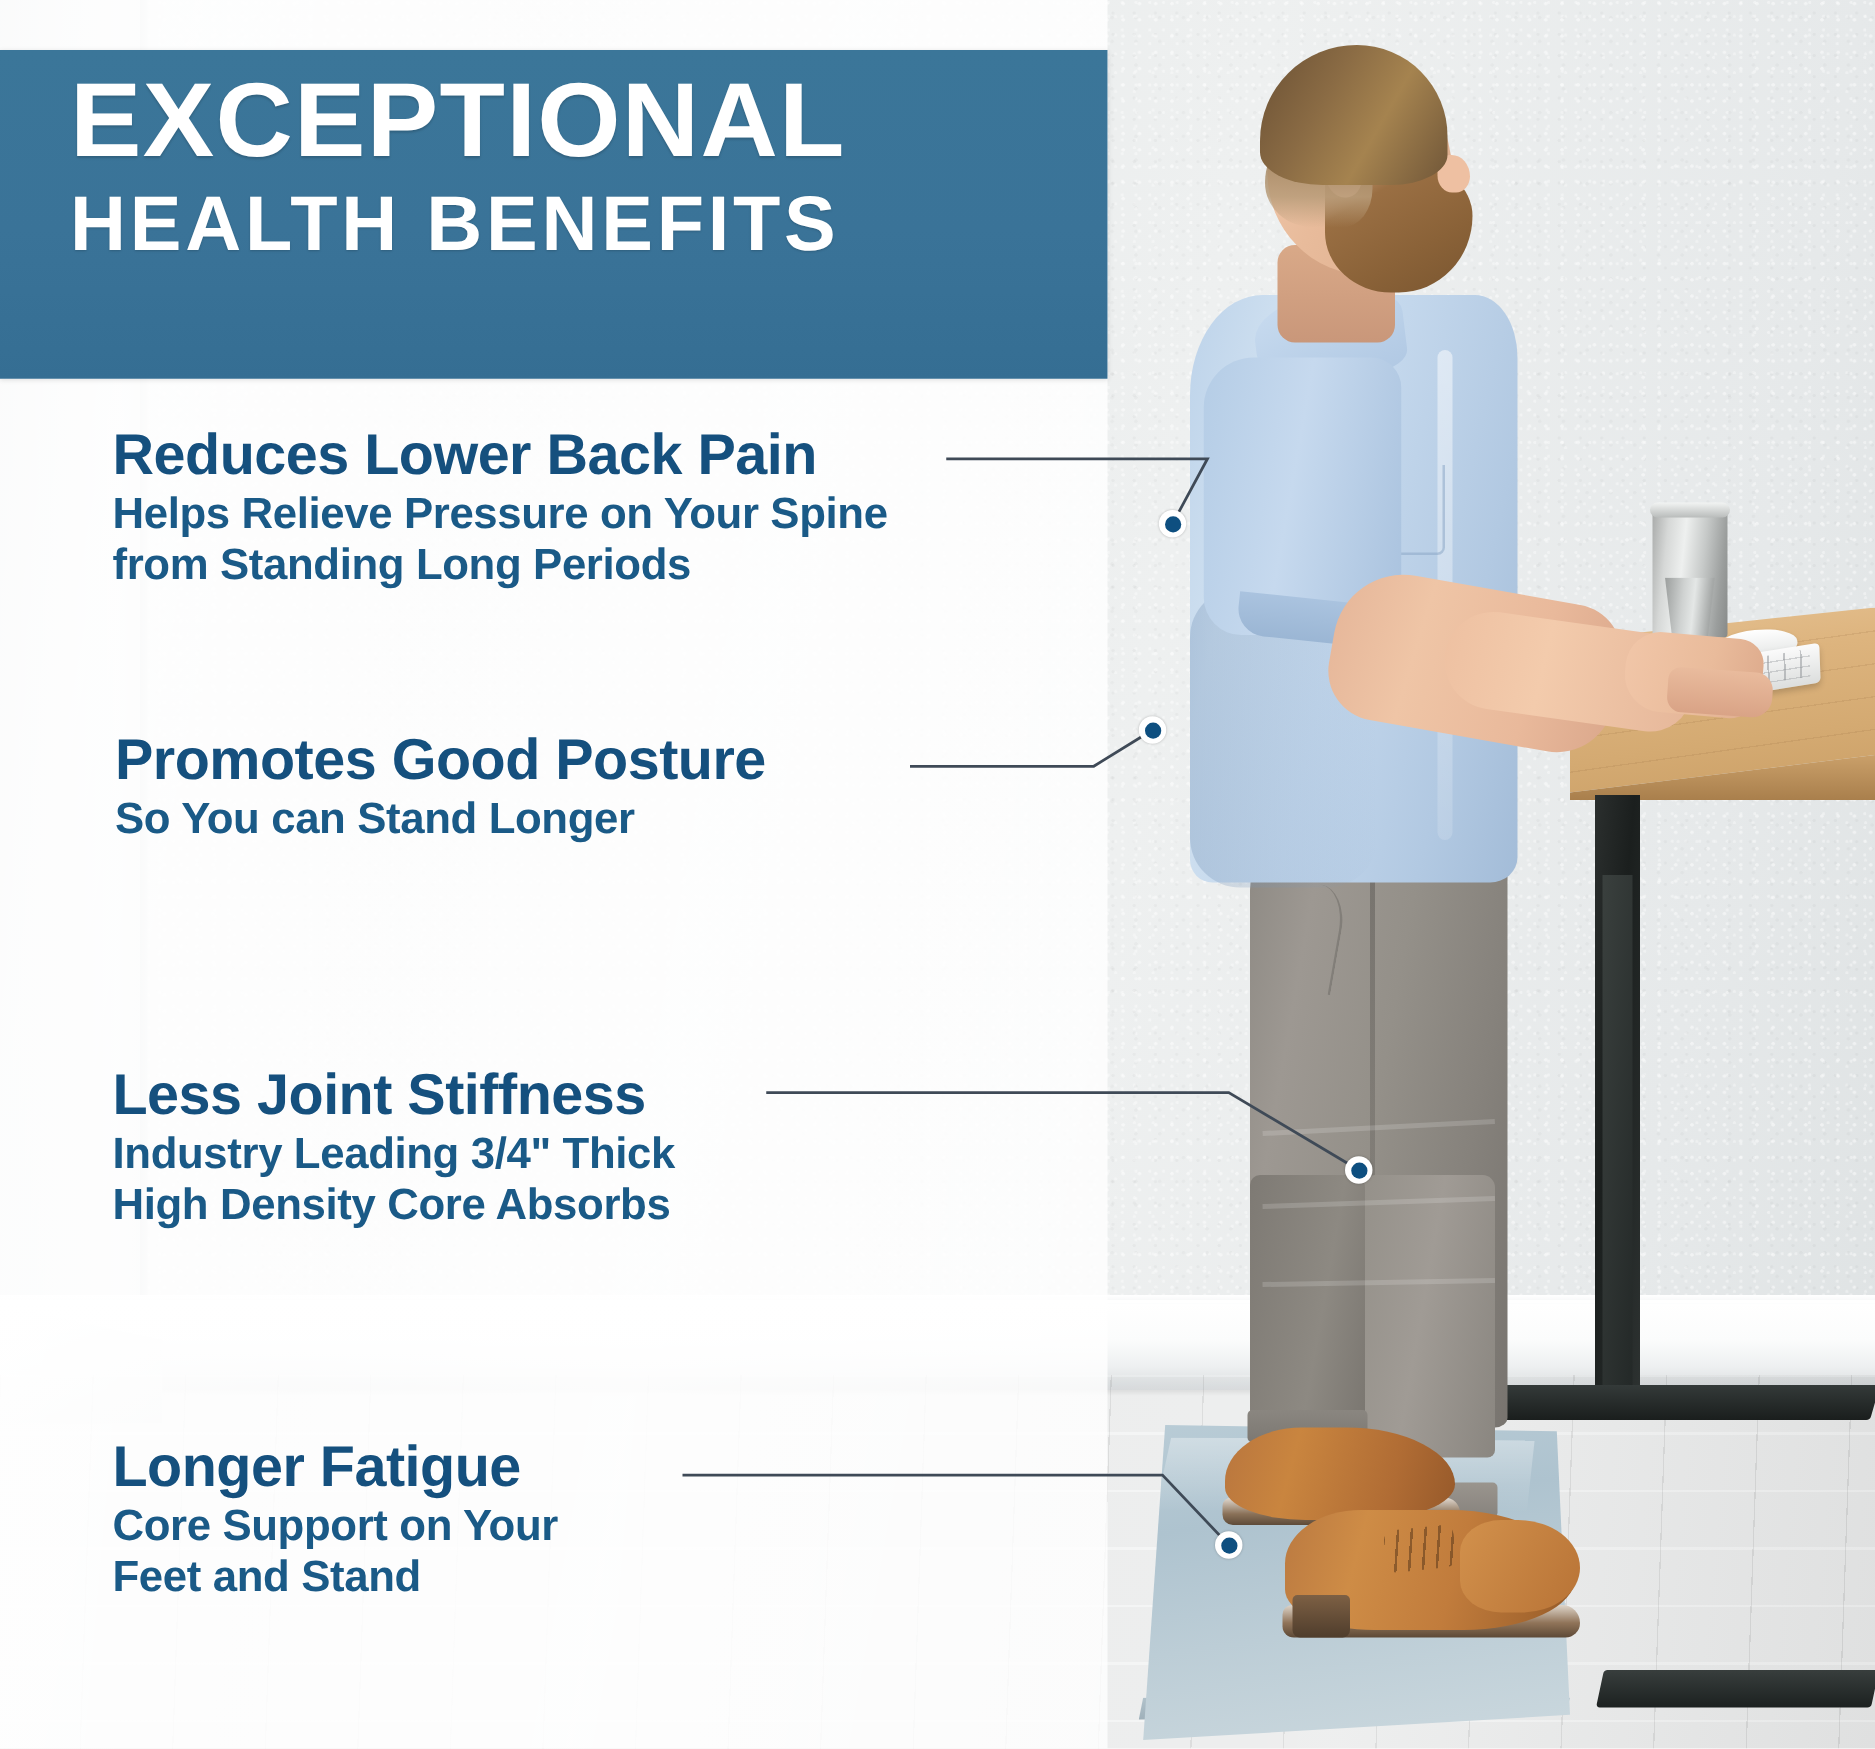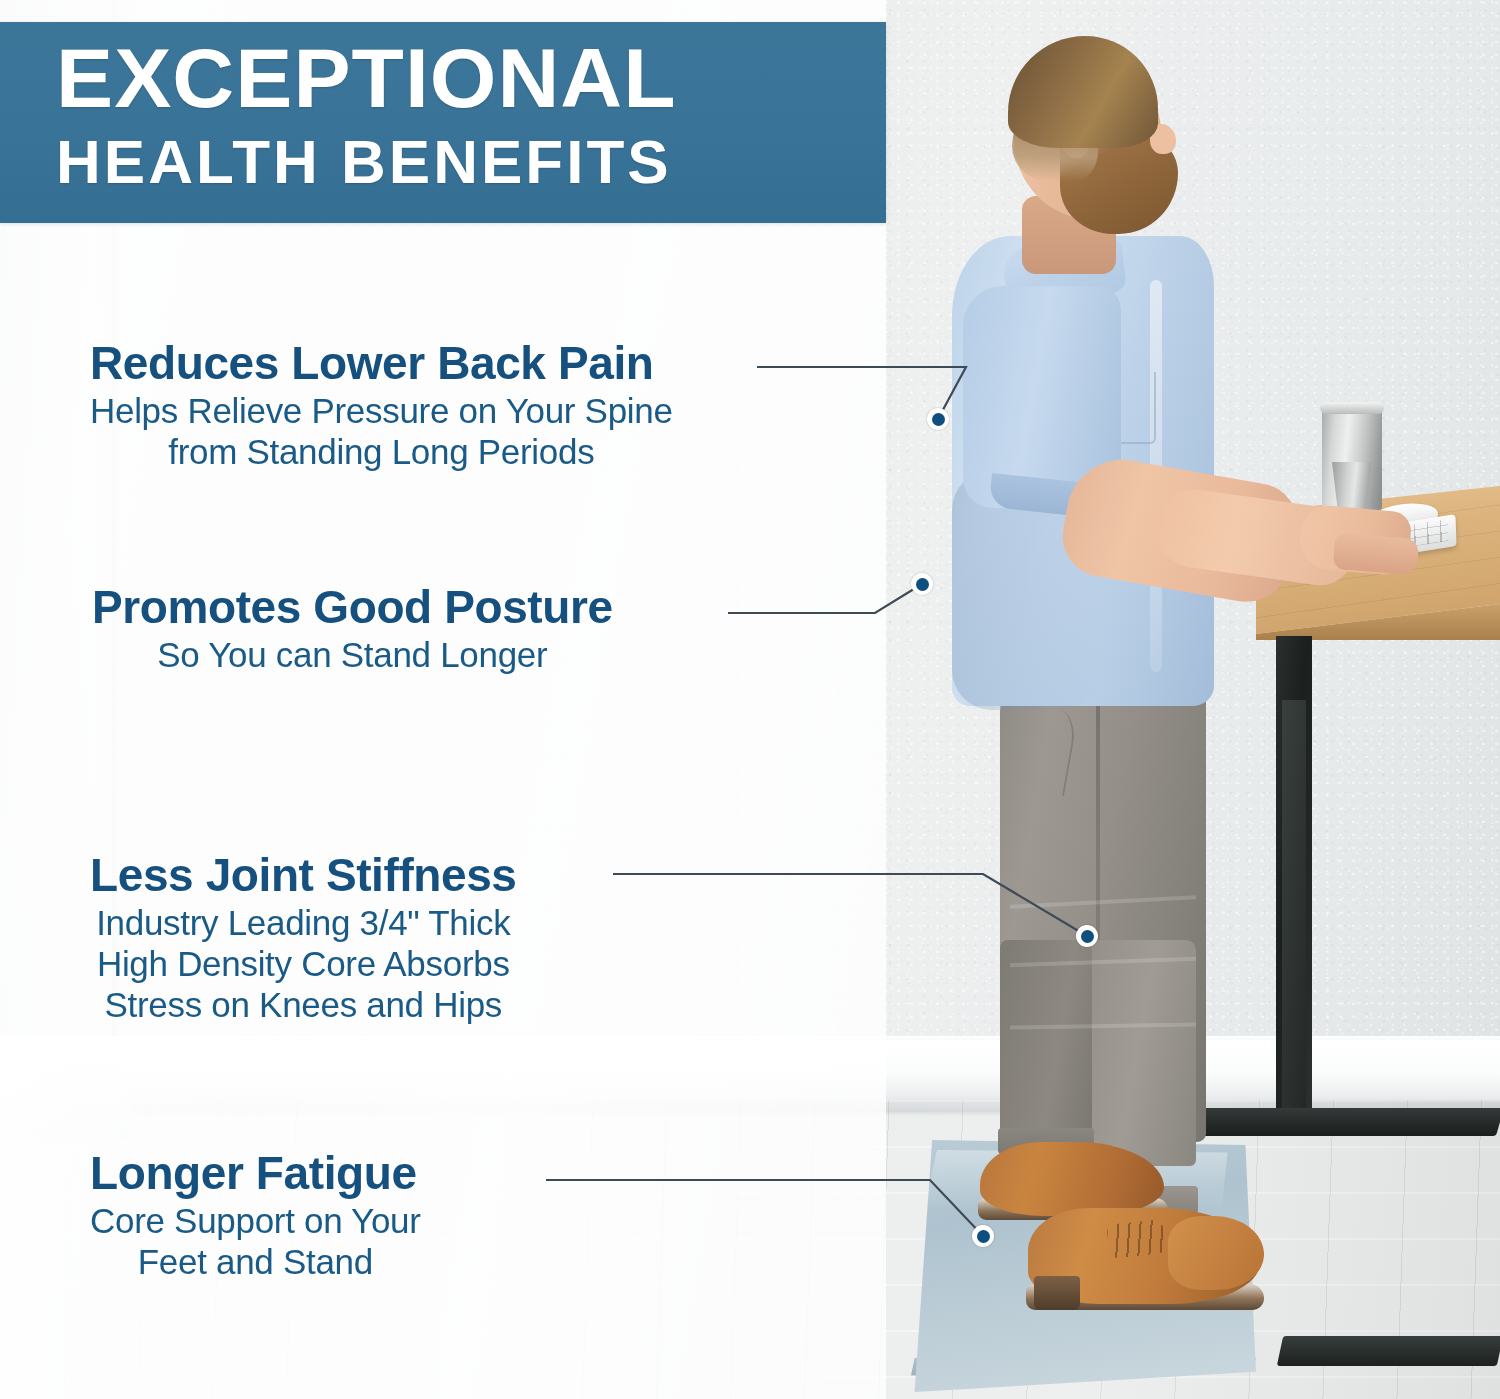--- a/index.html
+++ b/index.html
@@ -384,21 +384,21 @@
       rgba(255,255,255,.88) 0%,
       rgba(255,255,255,.93) 14%,
       rgba(255,255,255,.88) 38%,
       rgba(255,255,255,.92) 62%,
       rgba(255,255,255,.85) 85%,
       rgba(255,255,255,.80) 100%);
   }
 
   
   .banner {
-    position:absolute; left:0; top:22px; width:886px; height:201px;
+    position:absolute; left:0; top:40px; width:886px; height:263px;
     background:linear-gradient(180deg,#3b7699 0%,#3a7398 55%,#356e93 100%);
     box-shadow:0 1px 4px rgba(0,0,0,.12);
     padding-left:20px;
   }
   .banner-l1, .banner-l2 {
     color:#ffffff;
     font-family:"Liberation Sans", sans-serif;
     font-weight:bold;
     letter-spacing:1px;
     white-space:nowrap;
@@ -425,25 +425,24 @@
     line-height:50px;
     color:#15507e;
     white-space:nowrap;
     margin-bottom:2px;
     letter-spacing:-0.4px;
   }
   .benefit .sub {
     font-family:"Liberation Sans", sans-serif;
     font-size:35px;
     line-height:41px;
-    font-weight:normal;
+    font-weight:bold;
     color:#1a5a87;
     white-space:nowrap;
     letter-spacing:-0.3px;
-    text-align:center;
   }
 
   .b1 { left:90px; top:338px; }
   .b2 { left:92px; top:582px; }
   .b3 { left:90px; top:850px; }
   .b4 { left:90px; top:1148px; }
 
   
   .callouts {
     position:absolute; left:0; top:0; width:1500px; height:1399px;
@@ -571,21 +570,20 @@
 
   <div class="benefit b2">
     <h2>Promotes Good Posture</h2>
     <div class="sub">So You can Stand Longer</div>
   </div>
 
   <div class="benefit b3">
     <h2>Less Joint Stiffness</h2>
     <div class="sub">Industry Leading 3/4" Thick</div>
     <div class="sub">High Density Core Absorbs</div>
-    <div class="sub">Stress on Knees and Hips</div>
   </div>
 
   <div class="benefit b4">
     <h2>Longer Fatigue</h2>
     <div class="sub">Core Support on Your</div>
     <div class="sub">Feet and Stand</div>
   </div>
 
   <svg class="callouts" width="1500" height="1399" viewBox="0 0 1500 1399">
     <polyline points="755,367 938,367 938,419" fill="none" stroke="#3f4a57" stroke-width="2.2" style="display:none"></polyline>

